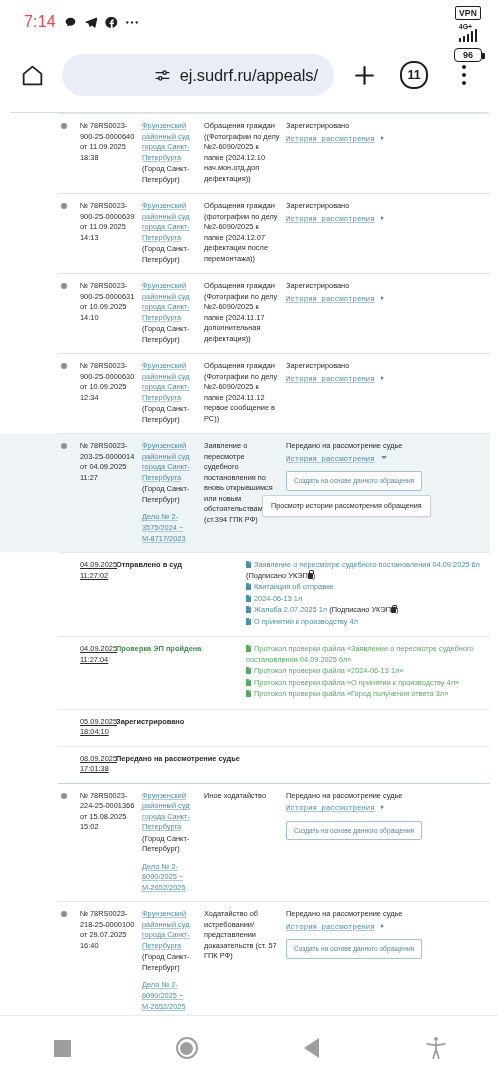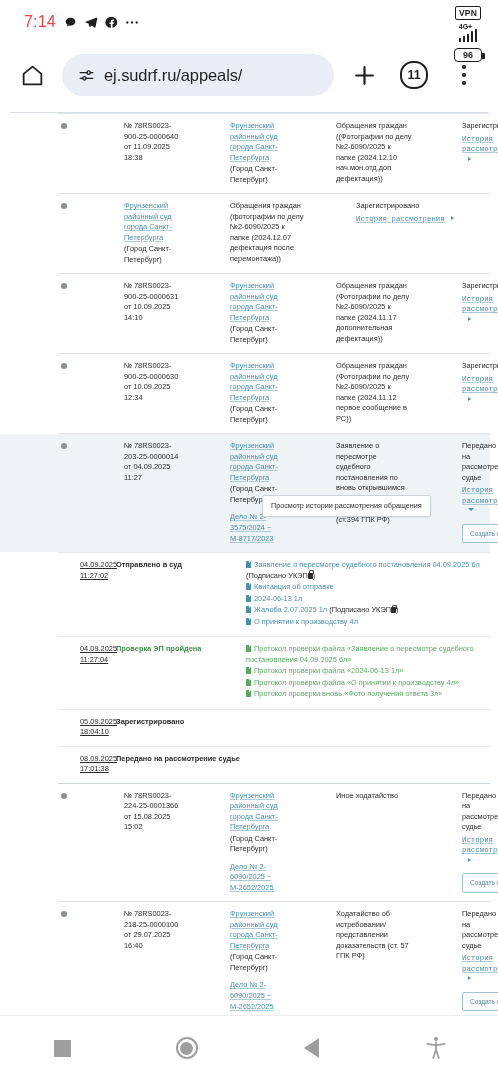--- a/index.html
+++ b/index.html
@@ -50,21 +50,21 @@
   }
   .tb-icon-btn {
     width: 40px; height: 40px;
     display: flex; align-items: center; justify-content: center;
     flex-shrink: 0; cursor: pointer;
   }
   .omnibox {
     flex: 1; height: 42px;
     background: #e9eef6; border-radius: 21px;
     display: flex; align-items: center; gap: 9px;
-    padding: 0 16px; cursor: pointer; overflow: hidden;
+    padding: 0 16px; cursor: pointer; overflow: hidden; justify-content: flex-end;
   }
   .omni-url {
     font-size: 16.5px; color: #1f1f1f;
     white-space: nowrap; overflow: hidden; letter-spacing: -.1px;
   }
   .tab-count {
     width: 28px; height: 28px;
     border: 2.2px solid #1f1f1f; border-radius: 13px;
     display: flex; align-items: center; justify-content: center;
     font-size: 12.5px; font-weight: 600; color: #1f1f1f;
@@ -86,21 +86,20 @@
   .top-rule { height: 1px; background: #d8dde2; margin: 6px 10px 0 10px; }
 
   
   .appeal-row {
     display: flex;
     padding: 7px 6px 8px 0;
     border-top: 1px solid #dfe4e8;
     margin-left: 58px;
     margin-right: 8px;
     position: relative;
-    gap: 44px;
   }
   .appeal-row.first { border-top: 1px solid #dfe4e8; }
   .appeal-row.highlight { background: #eef3f6; }
   .appeal-row.highlight:before {
     content: ""; position: absolute; left: -58px; top: 0; bottom: 0;
     width: 58px; background: #eef3f6;
   }
   .dot-cell { width: 22px; flex-shrink: 0; padding-top: 2px; }
   .dot {
     width: 6px; height: 6px; border-radius: 50%;
@@ -304,20 +303,21 @@
     <div class="c-stat">
       <span class="status-text">Зарегистрировано</span>
       <span class="hist-link"><span class="lnk">История рассмотрения</span><span class="caret"></span></span>
     </div>
   </div>
 
   <div class="appeal-row">
     <div class="dot-cell">
         <span class="dot"></span>
       </div>
+    <div class="c-num">№ 78RS0023-900-25-0000639 от 11.09.2025 14:13</div>
     <div class="c-court">
       <span class="lnk">Фрунзенский районный суд города Санкт-Петербурга</span>
       <span class="court-paren">(Город Санкт-Петербург)</span>
     </div>
     <div class="c-type">Обращения граждан (фотографии по делу №2-6090/2025 к папке (2024.12.07 дефектация после перемонтажа))</div>
     <div class="c-stat">
       <span class="status-text">Зарегистрировано</span>
       <span class="hist-link"><span class="lnk">История рассмотрения</span><span class="caret"></span></span>
     </div>
   </div>
@@ -391,21 +391,21 @@
     <div class="hist-row">
       <div class="h-date">
         <span>04.09.2025</span>
         <span>11:27:04</span>
       </div>
       <div class="h-event green">Проверка ЭП пройдена</div>
       <div class="h-docs">
         <div class="doc-line"><span class="doc-ic green"></span><span class="doc-txt green">Протокол проверки файла «Заявление о пересмотре судебного постановления 04.09.2025 6л»</span></div>
         <div class="doc-line"><span class="doc-ic green"></span><span class="doc-txt green">Протокол проверки файла «2024-06-13 1л»</span></div>
         <div class="doc-line"><span class="doc-ic green"></span><span class="doc-txt green">Протокол проверки файла «О принятии к производству 4л»</span></div>
-        <div class="doc-line"><span class="doc-ic green"></span><span class="doc-txt green">Протокол проверки вновь «Фото получения ответа 3л»</span></div>
+        <div class="doc-line"><span class="doc-ic green"></span><span class="doc-txt green">Протокол проверки файла «Город получения ответа 3л»</span></div>
       </div>
     </div>
 
     <div class="hist-row">
       <div class="h-date">
         <span>05.09.2025</span>
         <span>18:04:10</span>
       </div>
       <div class="h-event">Зарегистрировано</div>
       <div class="h-docs"></div>

